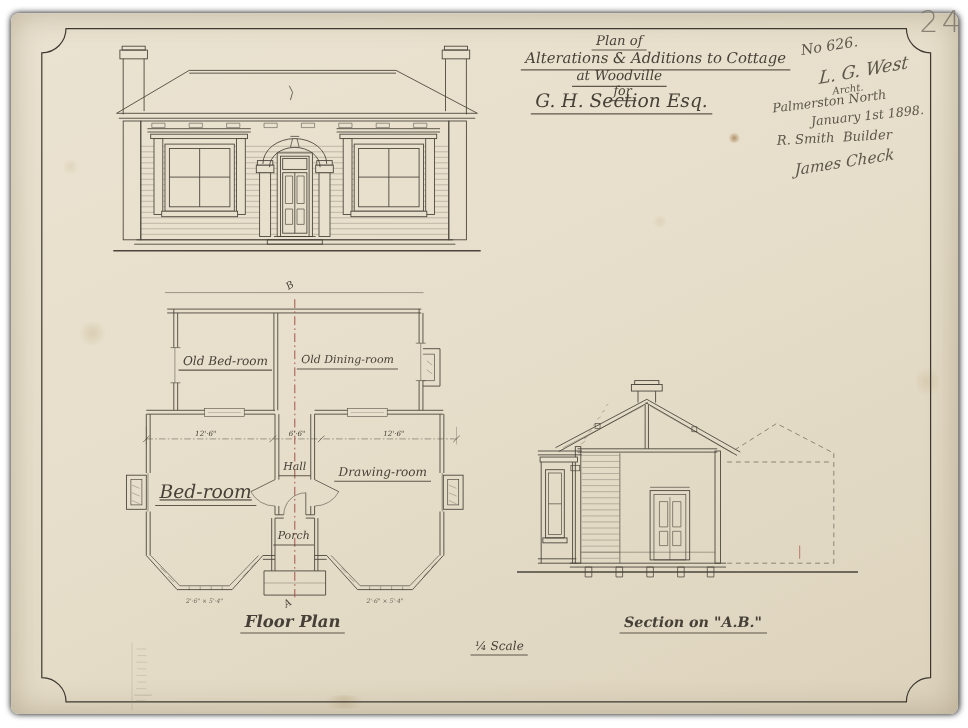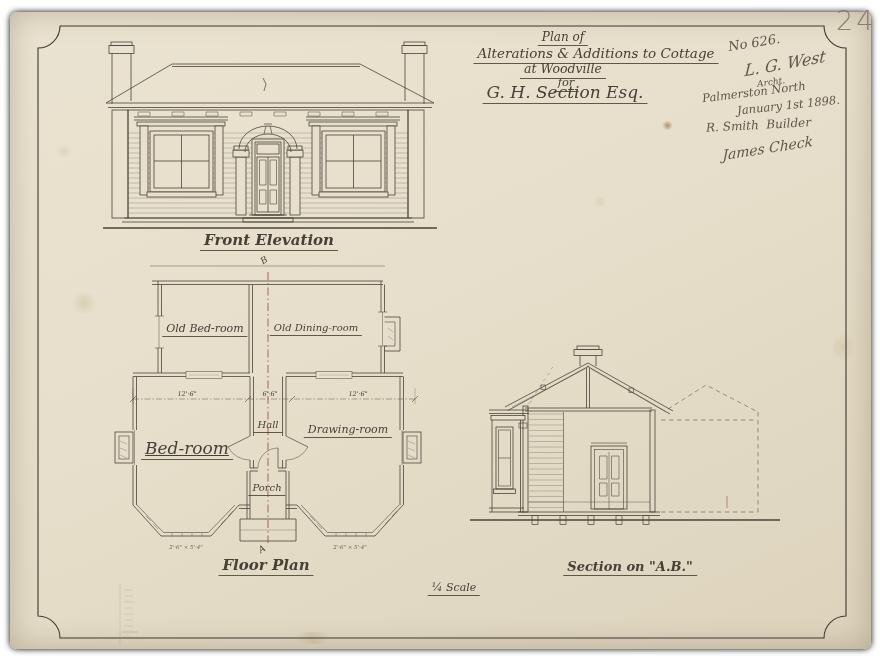--- a/index.html
+++ b/index.html
@@ -260,21 +260,20 @@
   <div>
     <div class="hw" style="left:728px;top:36px;font-size:13px;transform:rotate(-9deg);">No 626.</div>
     <div class="hw" style="left:744px;top:56px;font-size:16px;transform:rotate(-10deg) skewX(-14deg);">L. G. West</div>
     <div class="hw" style="left:757px;top:78px;font-size:9px;transform:rotate(-8deg);">Archt.</div>
     <div class="hw" style="left:702px;top:87px;font-size:11.5px;transform:rotate(-7deg);">Palmerston North</div>
     <div class="hw" style="left:737px;top:100px;font-size:11.5px;transform:rotate(-6deg);">January 1st 1898.</div>
     <div class="hw" style="left:706px;top:119px;font-size:12px;transform:rotate(-3deg);">R. Smith  Builder</div>
     <div class="hw" style="left:722px;top:141px;font-size:14px;transform:rotate(-9deg) skewX(-10deg);">James Check</div>
   </div>
 
-  <div class="lbl ctr und" style="left:269px;top:233px;font-size:15px;font-weight:600;">Front Elevation</div>
   <div class="lbl ctr und" style="left:266px;top:558px;font-size:15px;font-weight:600;">Floor Plan</div>
   <div class="lbl ctr und" style="left:630px;top:560px;font-size:13px;font-weight:600;">Section on "A.B."</div>
   <div class="lbl ctr und" style="left:454px;top:582px;font-size:11px;font-style:italic;">¼ Scale</div>
 
   <div class="lbl ctr und" style="left:205px;top:323px;font-size:11px;">Old Bed-room</div>
   <div class="lbl ctr und" style="left:316px;top:323px;font-size:10px;">Old Dining-room</div>
   <div class="lbl ctr und" style="left:268px;top:420px;font-size:10px;">Hall</div>
   <div class="lbl ctr und" style="left:187px;top:440px;font-size:17px;text-decoration:underline;">Bed-room</div>
   <div class="lbl ctr und" style="left:348px;top:424px;font-size:11px;">Drawing-room</div>
   <div class="lbl ctr und" style="left:267px;top:483px;font-size:10px;">Porch</div>

